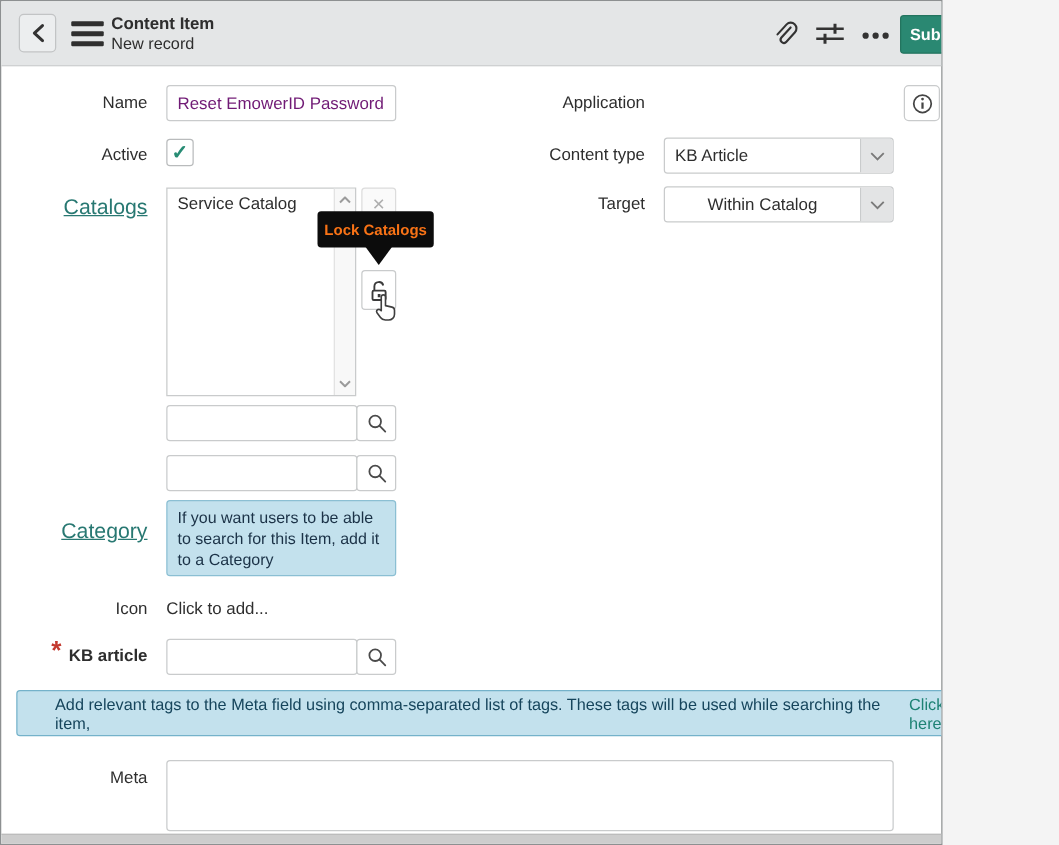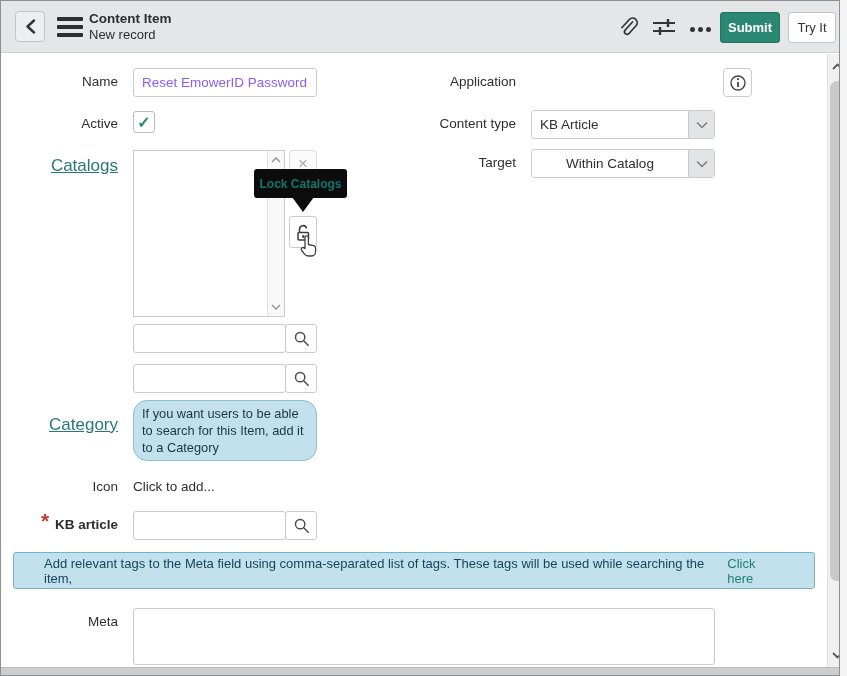--- a/index.html
+++ b/index.html
@@ -1,17 +1,17 @@
 <!DOCTYPE html>
 <html><head>
 <meta charset="utf-8">
 <style>
   html,body{margin:0;padding:0;background:#f4f4f4;}
   #window{
-    position:relative; width:840px; height:676px; background:#fff;
+    position:relative; width:754px; height:676px; background:#fff;
     font-family:"Liberation Sans", sans-serif; color:#2e2e2e;
     border:1px solid #8d9091; box-sizing:border-box; overflow:hidden;
   }
   *{box-sizing:border-box;}
   .abs{position:absolute;}
 
   
   #header{left:0;top:0;width:845px;height:52px;background:#e4e6e7;border-bottom:1px solid #cfd1d2;}
   .hbtn{display:flex;align-items:center;justify-content:center;border-radius:4px;cursor:pointer;}
   #back-btn{left:14px;top:10px;width:30px;height:31px;background:#eceeef;border:1px solid #c2c4c5;}
@@ -23,41 +23,41 @@
   #more-icon span{display:inline-block;width:5px;height:5px;border-radius:50%;background:#333;margin:0 1.5px;}
   #submit-btn{left:719px;top:11px;width:60px;height:31px;background:#2a8872;border:1px solid #23745f;
     color:#fff;font-size:13px;font-weight:bold;border-radius:3px;}
   #tryit-btn{left:787px;top:11px;width:48px;height:31px;background:#fdfdfd;border:1px solid #c2c4c5;
     color:#333;font-size:13px;border-radius:3px;}
 
   
   .lbl{font-size:13.5px;text-align:right;color:#2e2e2e;white-space:nowrap;}
   .lbl-link{font-size:17px;text-align:right;color:#287872;text-decoration:underline;cursor:pointer;white-space:nowrap;}
   .input{height:29px;border:1px solid #c9cbcc;border-radius:3px;padding:0 8px;font-size:13.5px;
-    font-family:"Liberation Sans",sans-serif;color:#8b5cf6;background:#fff;outline:none;}
+    font-family:"Liberation Sans",sans-serif;color:#701a75;background:#fff;outline:none;}
   .input[readonly]{background:#e9eaea;}
   .sq-btn{background:#fff;border:1px solid #c9cbcc;border-radius:3px;display:flex;align-items:center;justify-content:center;cursor:pointer;}
   .select{height:29px;border:1px solid #c9cbcc;border-radius:3px;background:#fff;display:flex;align-items:center;cursor:pointer;}
   .select .sel-text{flex:1;padding:0 8px;font-size:13.5px;}
   .select .sel-chevron{width:26px;height:100%;background:#e3e4e5;border-left:1px solid #c9cbcc;
     display:flex;align-items:center;justify-content:center;border-radius:0 2px 2px 0;}
-  .hint-box{background:#c3e1ed;border:1px solid #8bbfd3;border-radius:14px;font-size:12.8px;color:#1b3247;
+  .hint-box{background:#c3e1ed;border:1px solid #8bbfd3;border-radius:3px;font-size:12.8px;color:#1b3247;
     padding:5px 8px;line-height:1.32;}
   #checkbox{width:22px;height:22px;border:1px solid #b9bbbc;border-radius:3px;background:#fff;
     display:flex;align-items:center;justify-content:center;cursor:pointer;
     color:#278c74;font-size:16px;font-weight:bold;}
 
   
   #catalog-list{left:132px;top:149px;width:152px;height:167px;border:1px solid #c9cbcc;background:#fff;}
   .list-item{font-size:13.5px;padding:4px 8px;cursor:pointer;}
   .mini-scroll{position:absolute;right:0;top:0;width:17px;height:100%;background:#f8f8f8;border-left:1px solid #e3e3e3;}
   .mini-scroll .arr{position:absolute;left:0;width:100%;height:16px;display:flex;align-items:center;justify-content:center;}
 
   
-  #lock-tooltip{left:253px;top:168px;width:93px;height:29px;background:#0c0c0c;border-radius:3px;color:#0f766e;
+  #lock-tooltip{left:253px;top:168px;width:93px;height:29px;background:#0c0c0c;border-radius:3px;color:#f97316;
     font-size:12px;font-weight:bold;display:flex;align-items:center;justify-content:center;z-index:6;}
   #lock-tooltip-tail{left:291px;top:196px;width:0;height:0;border-left:11px solid transparent;
     border-right:11px solid transparent;border-top:15px solid #0c0c0c;z-index:6;}
 
   
   #meta-banner{left:12px;top:551px;width:802px;height:37px;background:#c3e1ed;border:1px solid #74b2ca;
     border-radius:3px;display:flex;align-items:center;padding:0 30px;font-size:13px;color:#16455c;}
   #meta-banner a{color:#1e8274;text-decoration:none;margin-left:4px;cursor:pointer;}
 
   #meta-textarea{left:132px;top:607px;width:582px;height:57px;border:1px solid #c9cbcc;border-radius:3px;
@@ -115,20 +115,21 @@
   <input class="abs input" style="left: 132px; top: 67px; width: 184px;" value="Reset EmowerID Password">
 
   <div class="abs lbl" style="left:8px;top:115px;width:109px;">Active</div>
   <div id="checkbox" class="abs" style="left:132px;top:110px;">
     <span>✓</span>
   </div>
 
   <div class="abs lbl-link" style="left:8px;top:155px;width:109px;">Catalogs</div>
 
   <div id="catalog-list" class="abs">
+    <div class="list-item">Service Catalog</div>
     <div class="mini-scroll">
       <div class="arr" style="top:1px;">
         <svg width="10" height="6" viewBox="0 0 10 6">
             <polyline points="1,5 5,1 9,5" fill="none" stroke="#9b9b9b" stroke-width="1.6"></polyline>
           </svg>
       </div>
       <div class="arr" style="bottom:1px;">
         <svg width="10" height="6" viewBox="0 0 10 6">
             <polyline points="1,1 5,5 9,1" fill="none" stroke="#9b9b9b" stroke-width="1.6"></polyline>
           </svg>

